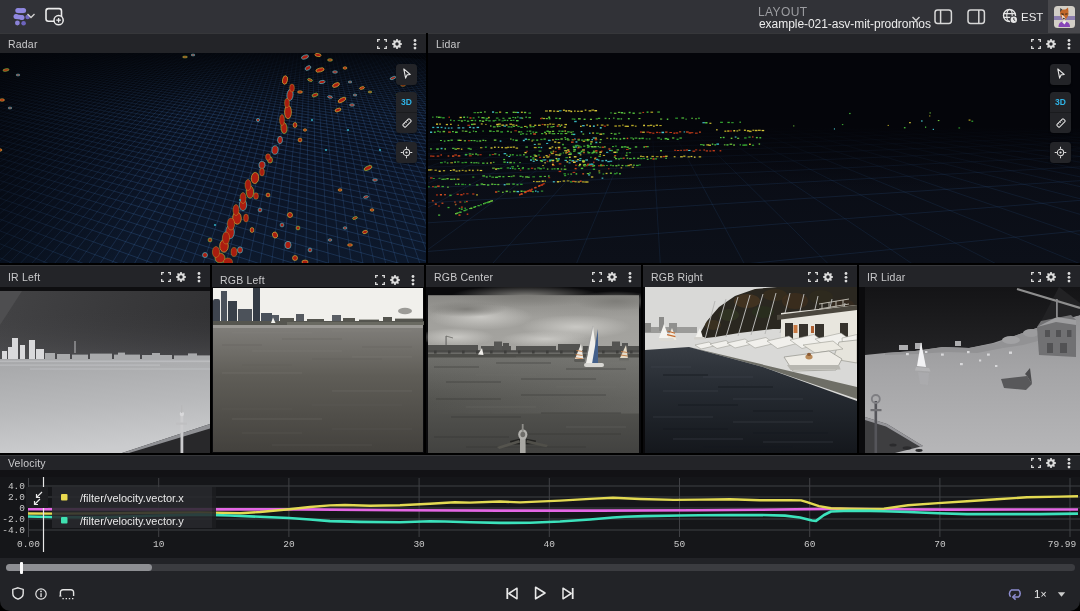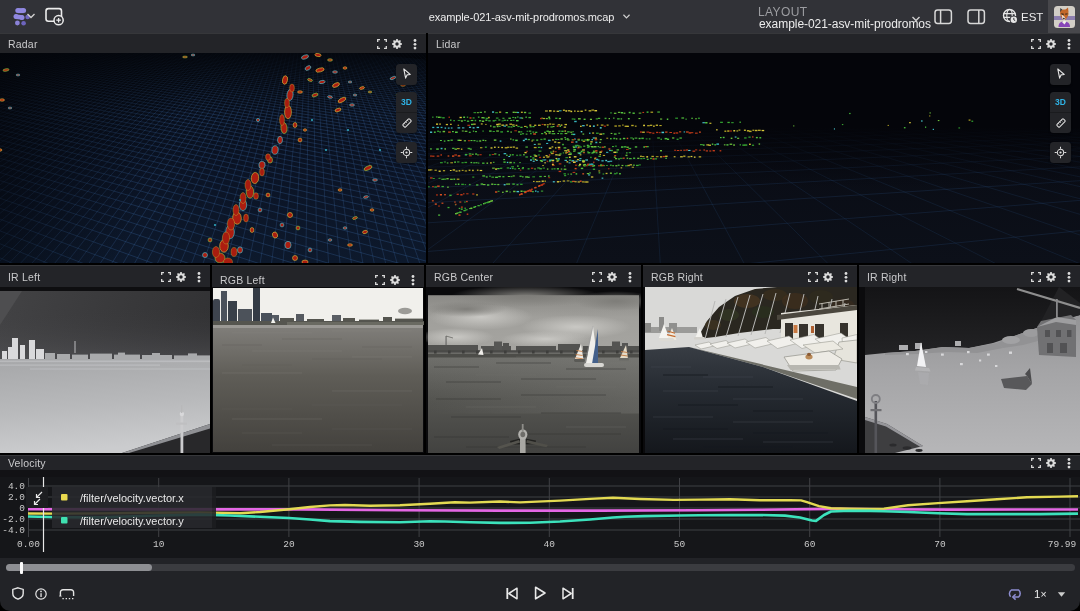--- a/index.html
+++ b/index.html
@@ -29,23 +29,20 @@
         <circle cx="16.6" cy="17.3" r="2.3" fill="#6d64bd"></circle>
 </svg>
  <svg class="abs" style="left:26px;top:12px" width="10" height="8" viewBox="0 0 10 8">
         <path d="M1.5 2l3.5 3.5L8.5 2" stroke="#cfcfcf" stroke-width="1.4" fill="none"></path>
       </svg>
  <svg class="abs" style="left:45px;top:7px" width="20" height="19" viewBox="0 0 20 19">
   <rect x="1" y="1.6" width="15.5" height="12.6" rx="2.4" fill="none" stroke="#ececec" stroke-width="1.6"></rect>
   <circle cx="13.6" cy="13.2" r="4.6" fill="#313237" stroke="#ececec" stroke-width="1.5"></circle>
   <path d="M13.6 10.9v4.6 M11.3 13.2h4.6" stroke="#ececec" stroke-width="1.3"></path>
  </svg>
- <div class="abs" style="left:370px;top:0;width:320px;height:33px;display:flex;align-items:center;justify-content:center;color:#ececec;font-size:11px;letter-spacing:-0.1px">example-021-asv-mit-prodromos.mcap<svg style="margin-left:8px" width="9" height="7" viewBox="0 0 10 8">
-          <path d="M1.5 2l3.5 3.5L8.5 2" stroke="#cfcfcf" stroke-width="1.4" fill="none"></path>
-        </svg></div>
  <div class="abs" style="left:758px;top:5px;color:#9c9da1;font-size:12px;letter-spacing:0.4px">LAYOUT</div>
  <div class="abs" style="left:759px;top:17px;color:#ececec;font-size:12px;letter-spacing:-0.05px">example-021-asv-mit-prodromos</div>
  <svg class="abs" style="left:911px;top:15px" width="10" height="8" viewBox="0 0 10 8">
         <path d="M1.5 2l3.5 3.5L8.5 2" stroke="#cfcfcf" stroke-width="1.4" fill="none"></path>
       </svg>
  <svg class="abs" style="left:934px;top:9px" width="19" height="16" viewBox="0 0 19 16">
         <rect x="1" y="1" width="16.4" height="13.4" rx="2.6" fill="none" stroke="#d8d8d8" stroke-width="1.5"></rect>
         <path d="M6.6 1v13.4" stroke="#d8d8d8" stroke-width="1.5"></path>
       </svg>
  <svg class="abs" style="left:967px;top:9px" width="19" height="16" viewBox="0 0 19 16">
@@ -2442,21 +2439,21 @@
 <path d="M8 80h40 M60 90h50 M20 104h55 M90 112h70 M10 130h60 M90 135h80 M30 152h70 M120 155h70"></path>
 </g>
 <g stroke="#14181f" stroke-width="1.1" opacity="0.8">
 <path d="M20 88h45 M75 100h55 M35 118h60 M110 124h60 M20 142h65 M110 146h75 M60 160h90"></path>
 </g>
 </svg>
       </div>
 </div>
 <div class="panel" style="left:859px;top:265px;width:221px;height:188px;background:#0b0b0d">
  <div class="phead" style="height:22px">
-        <span class="ptitle">IR Right</span>
+        <span class="ptitle">IR Lidar</span>
         <div class="phicons">
           <svg width="44" height="22" viewBox="0 0 44 22">
 <g stroke="#dcdcdc" stroke-width="1.3" fill="none" transform="translate(0,6.0)">
 <path d="M0.7 3 V0.7 H3 M7 0.7 H9.3 V3 M9.3 7 V9.3 H7 M3 9.3 H0.7 V7"></path>
             </g>
 <g transform="translate(15,6.0)">
               <path fill="#dcdcdc" fill-rule="evenodd" d="M4.20 0.06 L5.80 0.06 L5.88 1.30 L6.99 1.77 L7.93 0.95 L9.05 2.07 L8.23 3.01 L8.70 4.12 L9.94 4.20 L9.94 5.80 L8.70 5.88 L8.23 6.99 L9.05 7.93 L7.93 9.05 L6.99 8.23 L5.88 8.70 L5.80 9.94 L4.20 9.94 L4.12 8.70 L3.01 8.23 L2.07 9.05 L0.95 7.93 L1.77 6.99 L1.30 5.88 L0.06 5.80 L0.06 4.20 L1.30 4.12 L1.77 3.01 L0.95 2.07 L2.07 0.95 L3.01 1.77 L4.12 1.30Z M6.70 5.00 A1.7 1.7 0 1 0 3.30 5.00 A1.7 1.7 0 1 0 6.70 5.00Z"></path>
             </g>
 <g fill="#dcdcdc" transform="translate(36,6.0)">
               <circle cx="2" cy="1.5" r="1.4"></circle>

